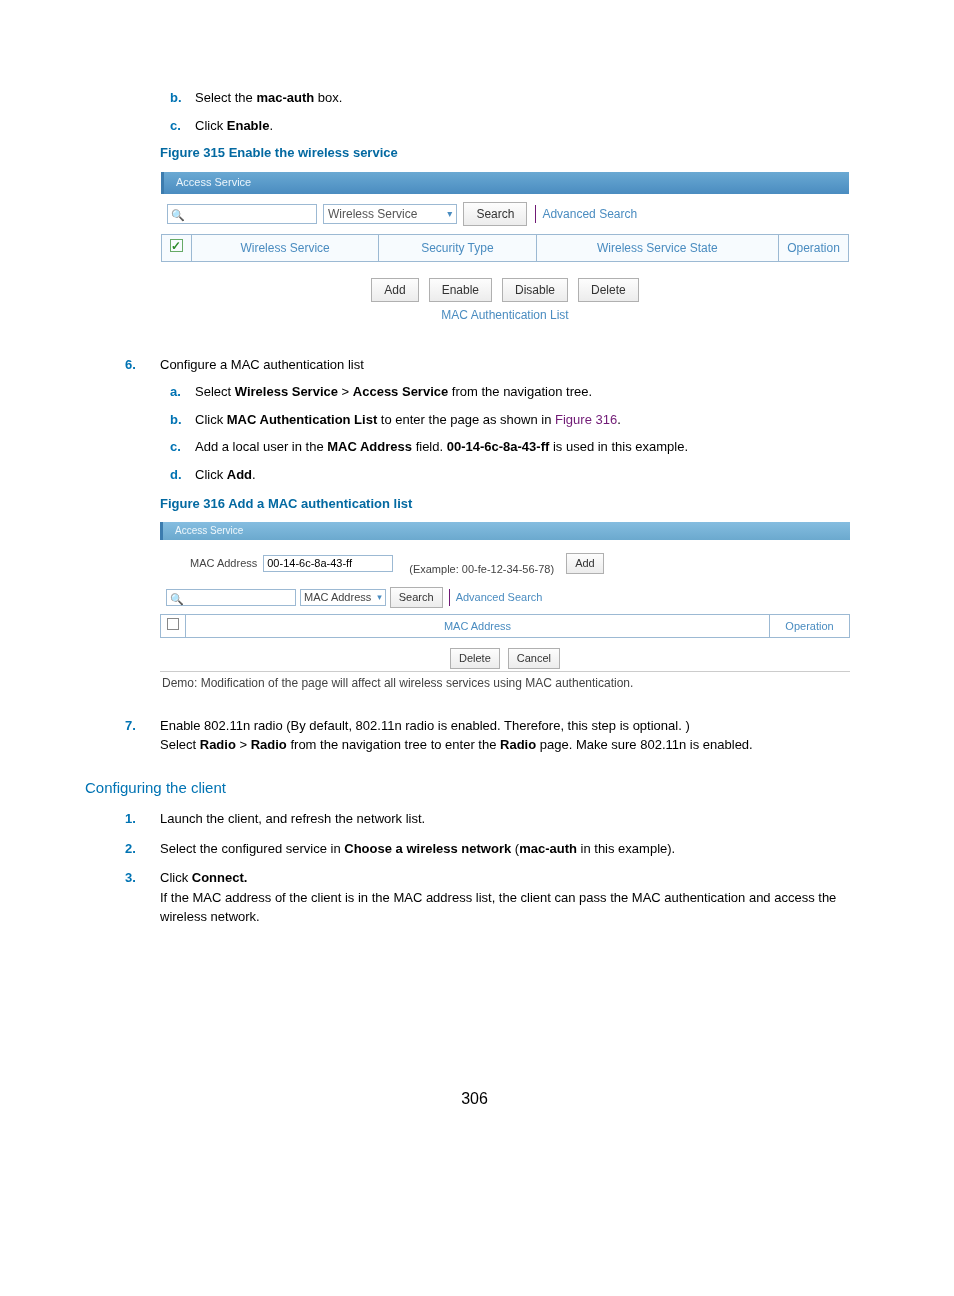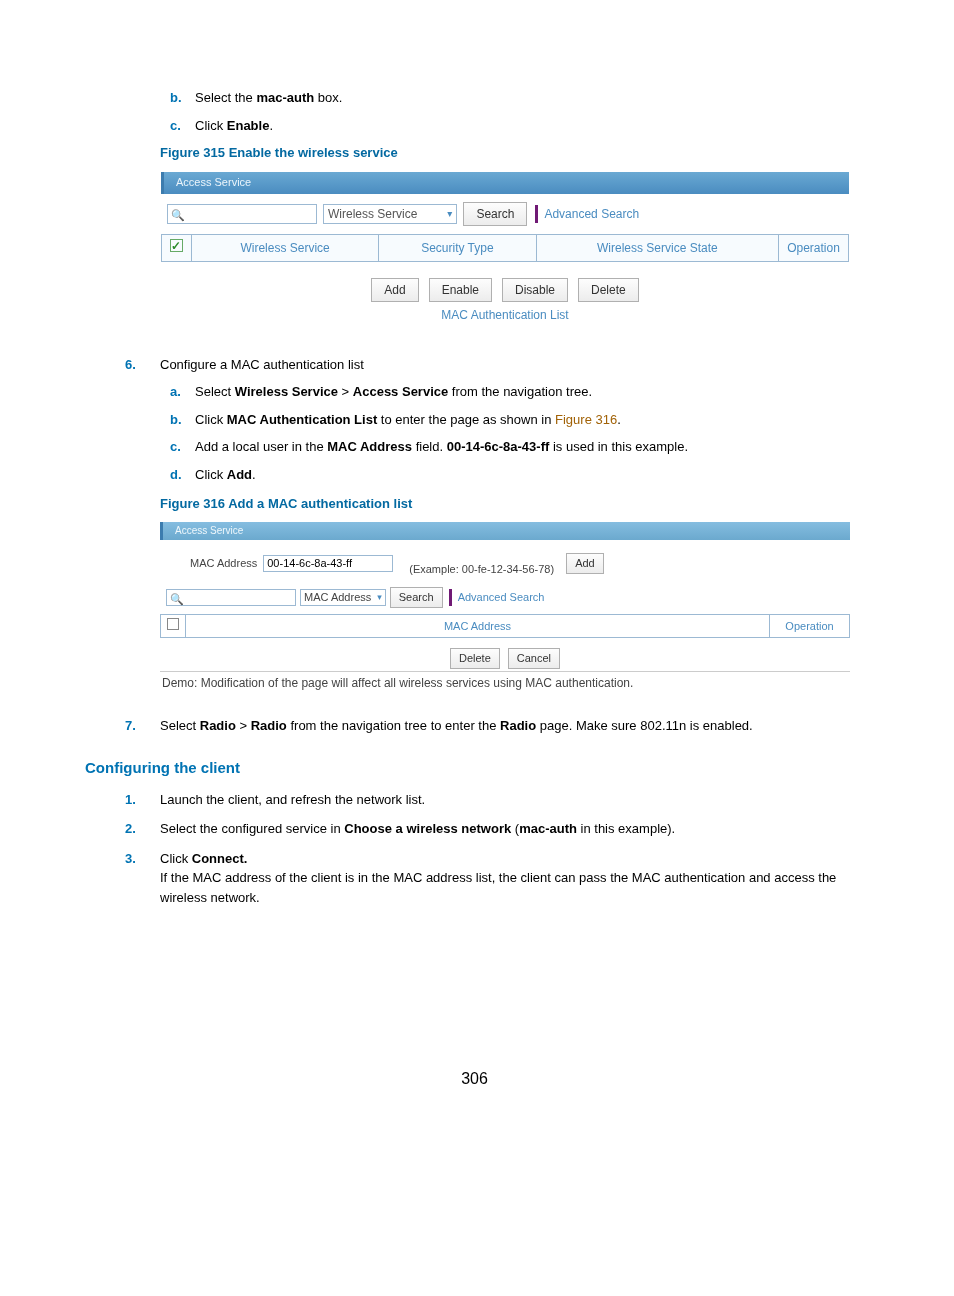--- a/index.html
+++ b/index.html
@@ -32,25 +32,25 @@
     color: #0073b3;
   }
   .fig-caption {
     color: #0369a1;
     font-weight: bold;
     margin: 2px 0 8px 75px;
     font-size: 13px;
   }
   .section-heading {
     color: #0073b3;
-    font-weight: bold;
+    font-weight: normal;
     font-size: 15px;
     margin: 22px 0 10px 0;
   }
-  .link { color: #a16207; }
+  .link { color: #701a75; }
   .bold { font-weight: bold; }
 
   
   .fig315 {
     margin-left: 75px;
     border: 1px solid transparent;
     width: 690px;
     font-size: 12px;
   }
   .tabbar {
@@ -94,21 +94,21 @@
     color:#555;
   }
   .sel .chev { color:#4a8cc0; font-size:10px;}
   .btn {
     border: 1px solid #b0b0b0;
     background: linear-gradient(#fdfdfd,#ececec);
     padding: 2px 12px;
     font-size: 12px;
     color:#333;
   }
-  .adv { color:#4a8cc0; padding-left:6px; border-left:3px solid #701a75; margin-left:2px;}
+  .adv { color:#4a8cc0; padding-left:6px; border-left:1px solid #701a75; margin-left:2px;}
   .tbl315 {
     width: 100%;
     border-collapse: collapse;
     border: 1px solid #9cb9d3;
   }
   .tbl315 th, .tbl315 td {
     border: 1px solid #9cb9d3;
     padding: 4px 8px;
     font-weight: normal;
     text-align: center;
@@ -279,20 +279,21 @@
     <span class="btnsm">Delete</span>
     <span class="btnsm">Cancel</span>
   </div>
   <div class="demo">Demo: Modification of the page will affect all wireless services using MAC authentication.</div>
 </div>
 
 <ol class="ol-main" style="margin-top:24px;">
   <li>
     <span class="num">7.</span>
     <div class="step-body">
+      <span>Enable 802.11n radio (By default, 802.11n radio is enabled. Therefore, this step is optional. )</span>
       <p>
         <span>Select </span><span class="bold">Radio</span><span> &gt; </span><span class="bold">Radio</span><span> from the navigation tree to enter the </span><span class="bold">Radio</span><span> page. Make sure 802.11n is enabled.</span>
       </p>
     </div>
   </li>
 </ol>
 
 <div class="section-heading">Configuring the client</div>
 <ol class="ol-main">
   <li>

